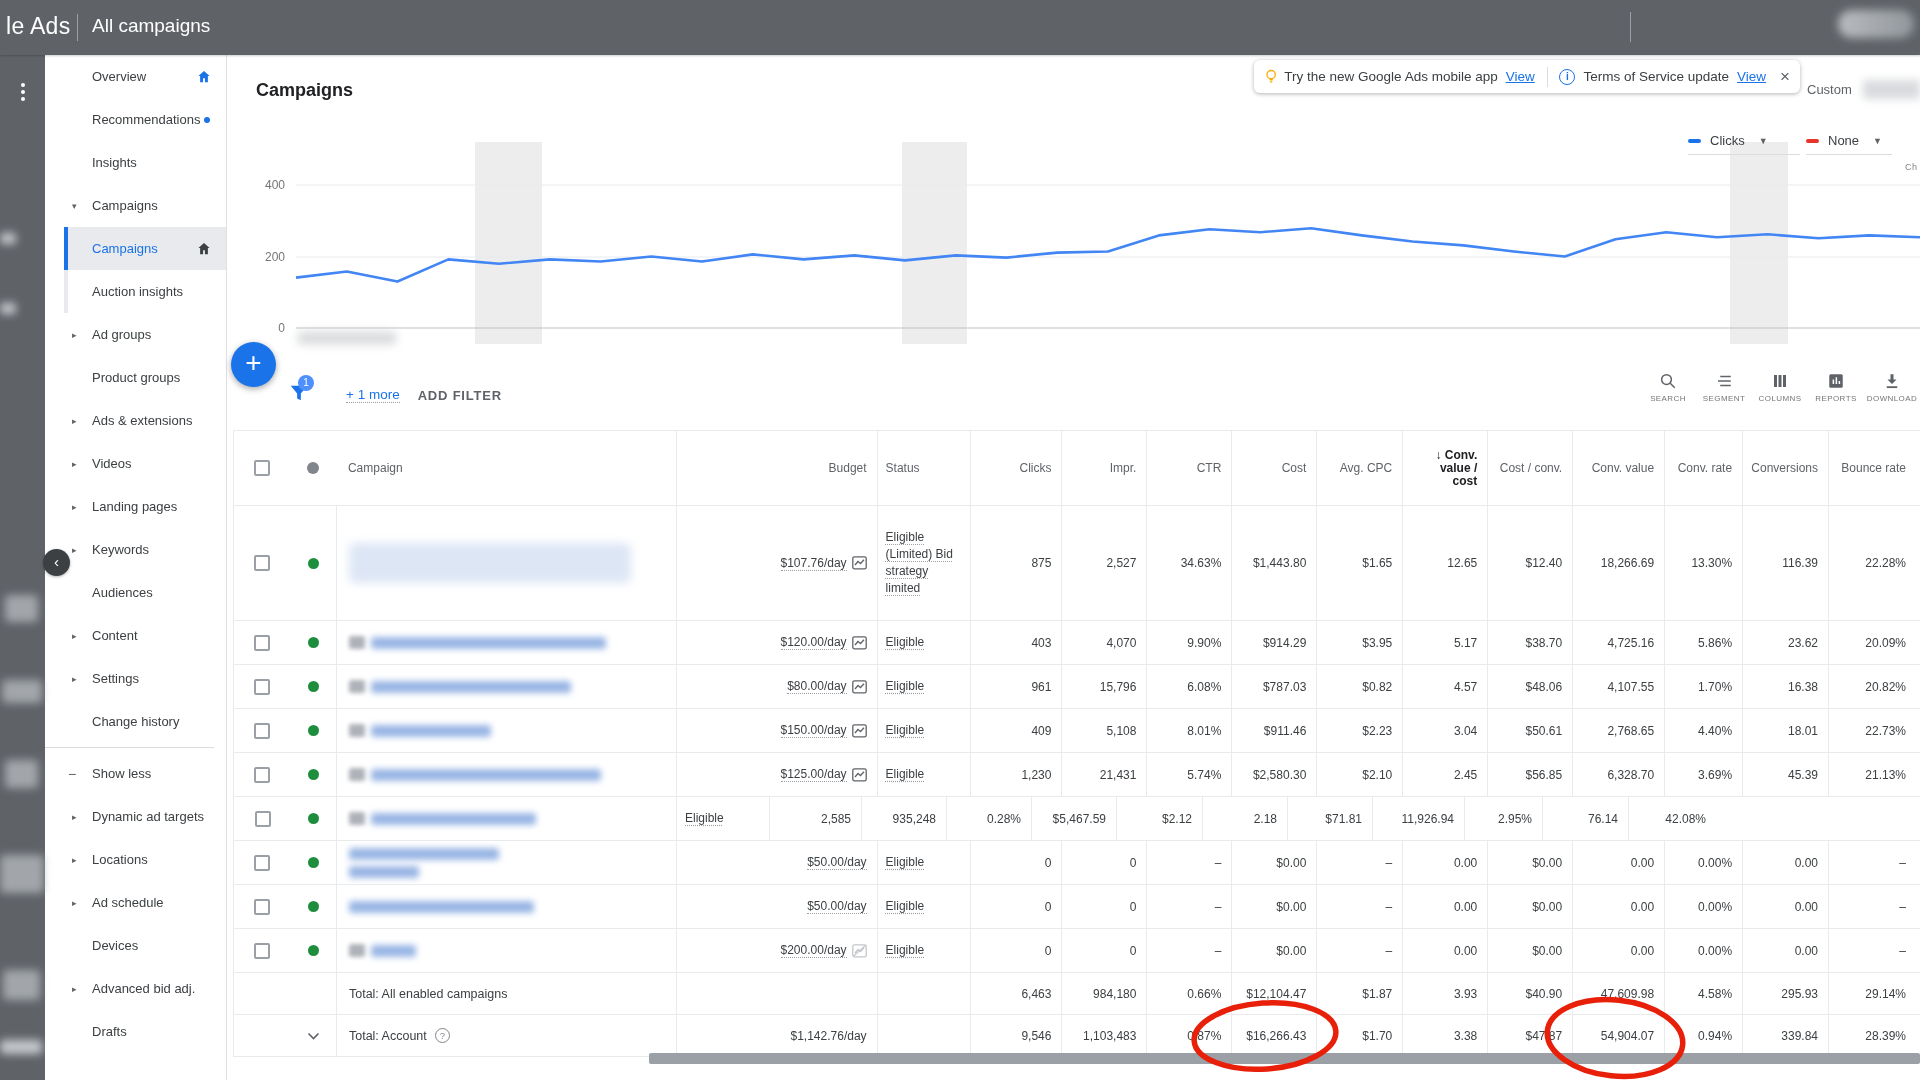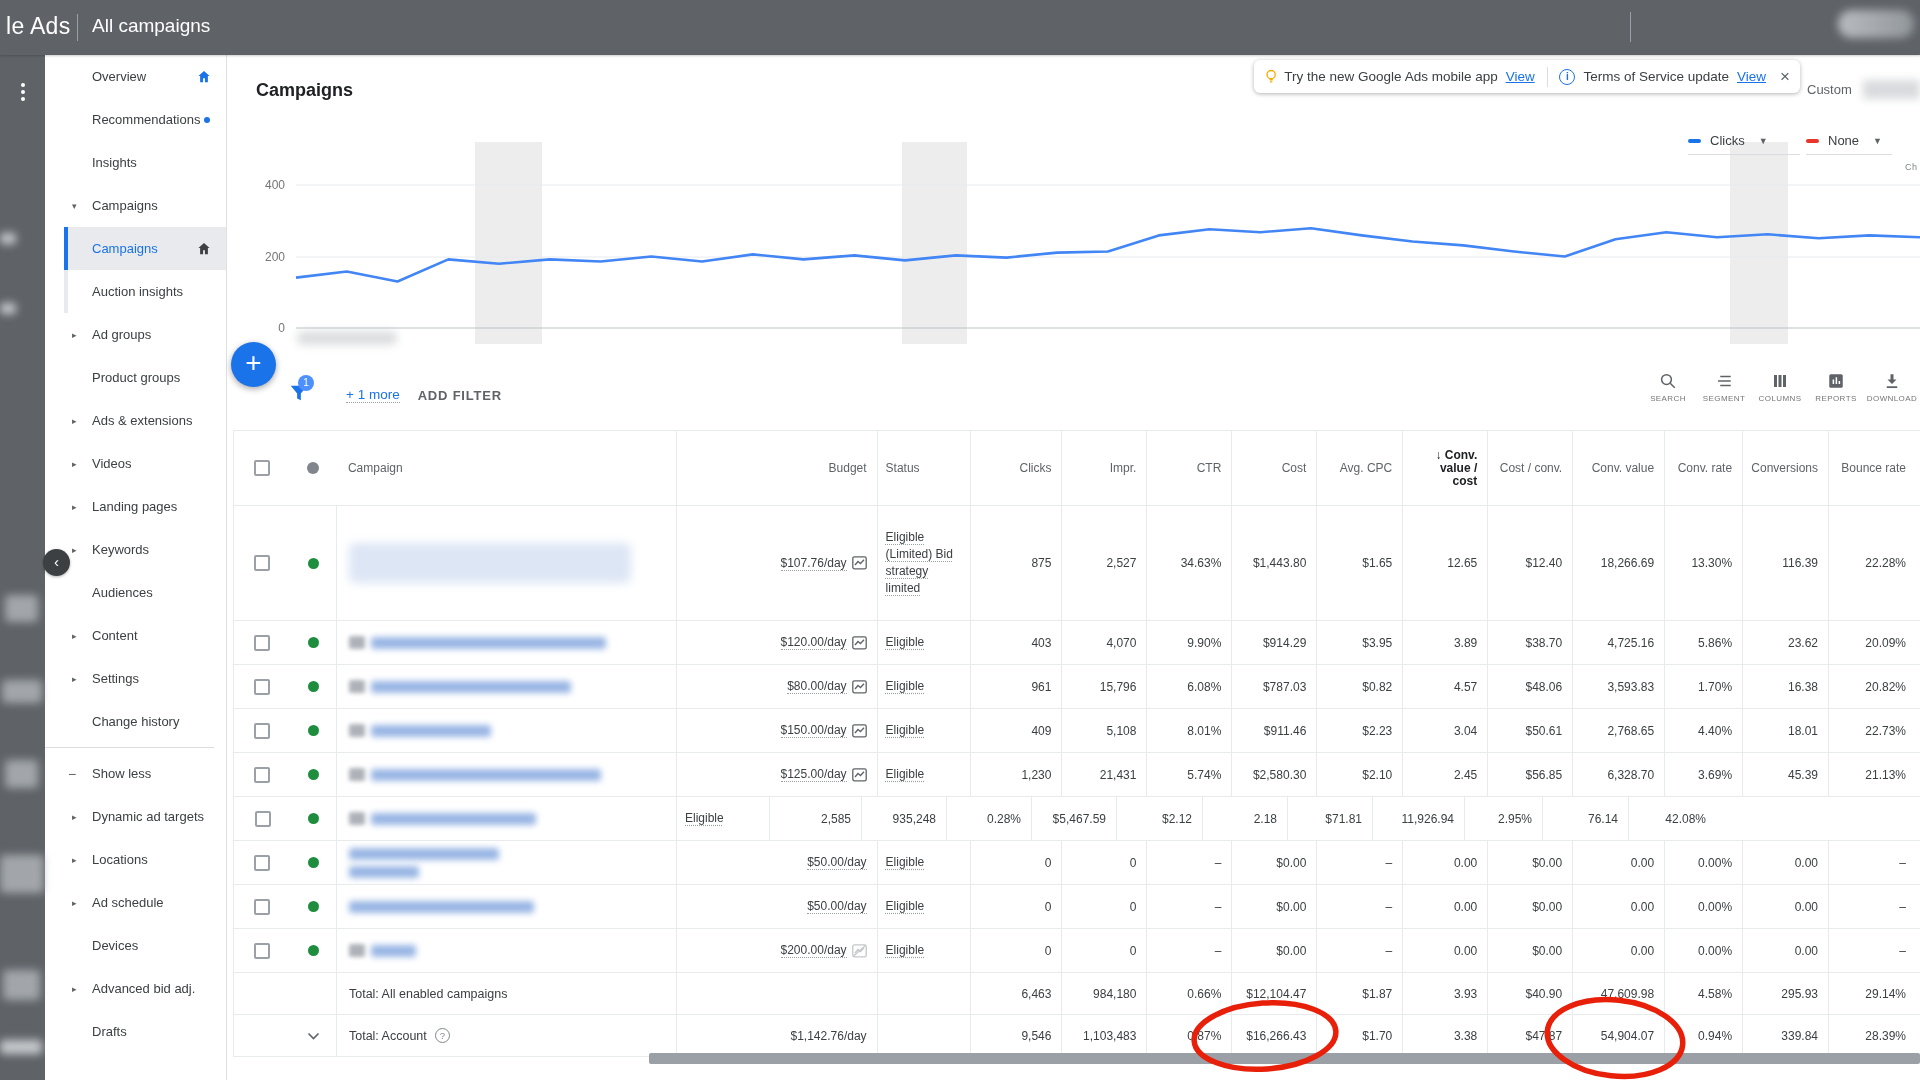--- a/index.html
+++ b/index.html
@@ -491,21 +491,21 @@
         <div class="cell num bl w-ctr">
           <span>9.90%</span>
         </div>
         <div class="cell num bl w-cost">
           <span>$914.29</span>
         </div>
         <div class="cell num bl w-avg_cpc">
           <span>$3.95</span>
         </div>
         <div class="cell num bl w-conv_value_cost">
-          <span>3.89</span>
+          <span>5.17</span>
         </div>
         <div class="cell num bl w-cost_conv">
           <span>$38.70</span>
         </div>
         <div class="cell num bl w-conv_value">
           <span>4,725.16</span>
         </div>
         <div class="cell num bl w-conv_rate">
           <span>5.86%</span>
         </div>
@@ -552,21 +552,21 @@
         <div class="cell num bl w-avg_cpc">
           <span>$0.82</span>
         </div>
         <div class="cell num bl w-conv_value_cost">
           <span>4.57</span>
         </div>
         <div class="cell num bl w-cost_conv">
           <span>$48.06</span>
         </div>
         <div class="cell num bl w-conv_value">
-          <span>3,593.83</span>
+          <span>4,107.55</span>
         </div>
         <div class="cell num bl w-conv_rate">
           <span>1.70%</span>
         </div>
         <div class="cell num bl w-conversions">
           <span>16.38</span>
         </div>
         <div class="cell num bl w-bounce">
           <span>20.82%</span>
         </div>

